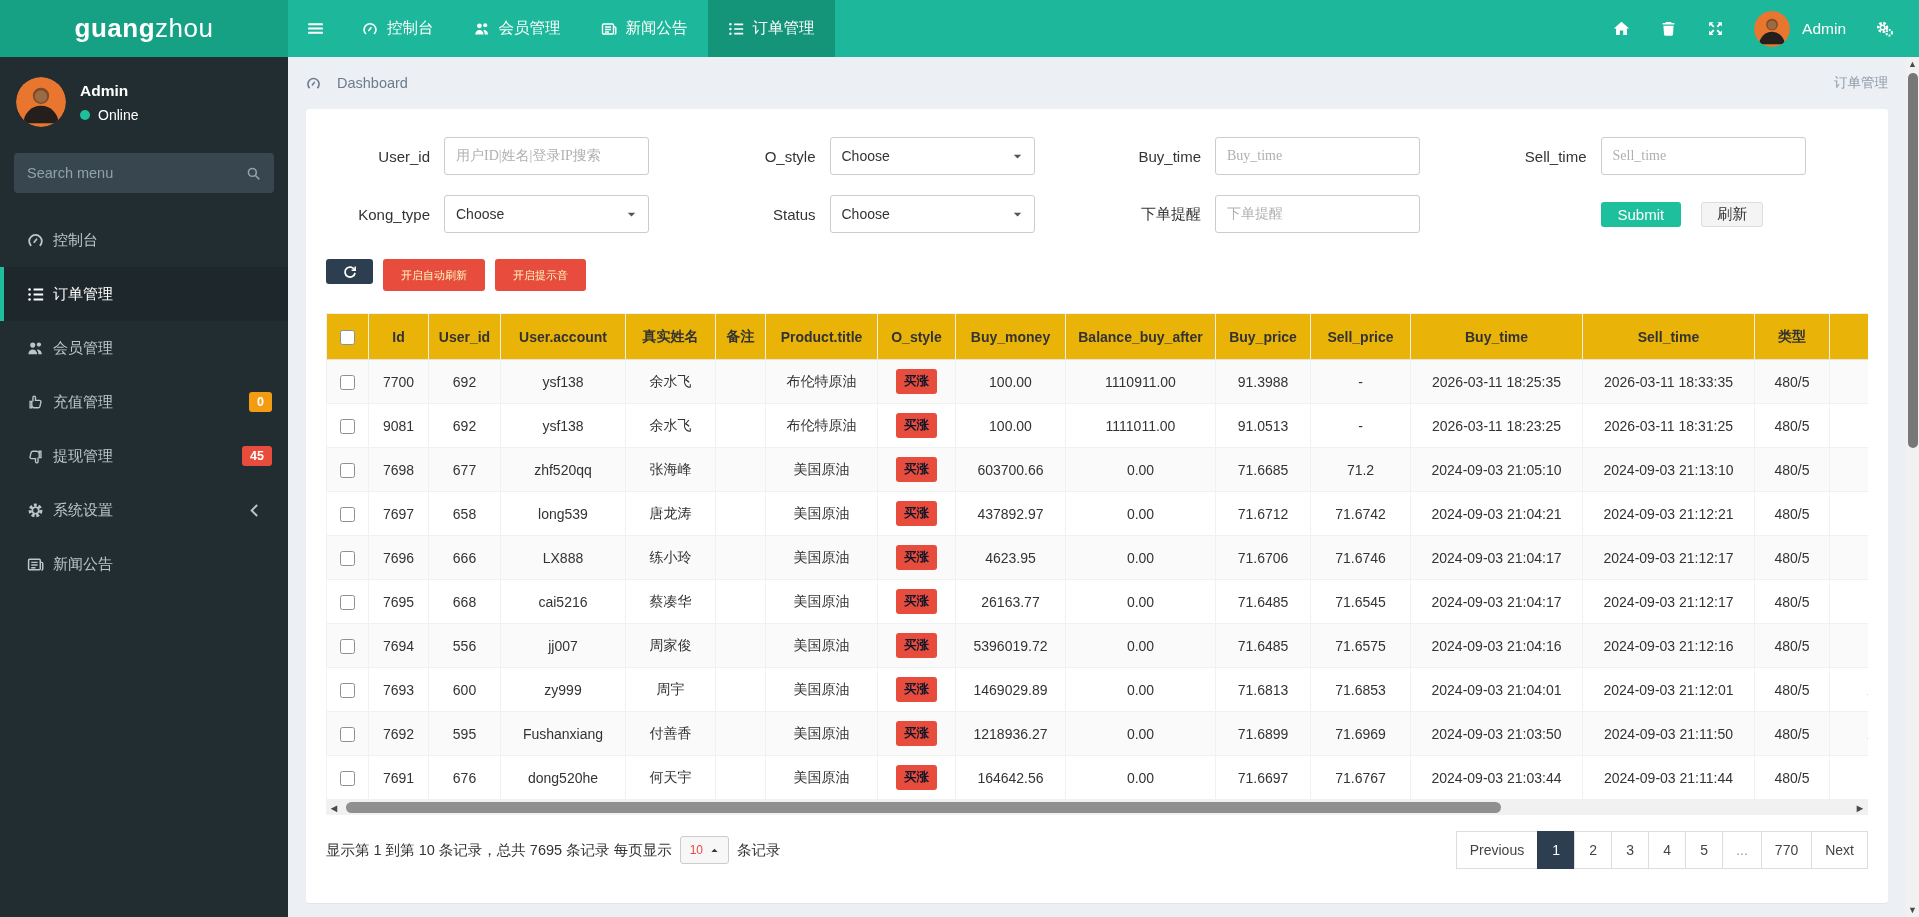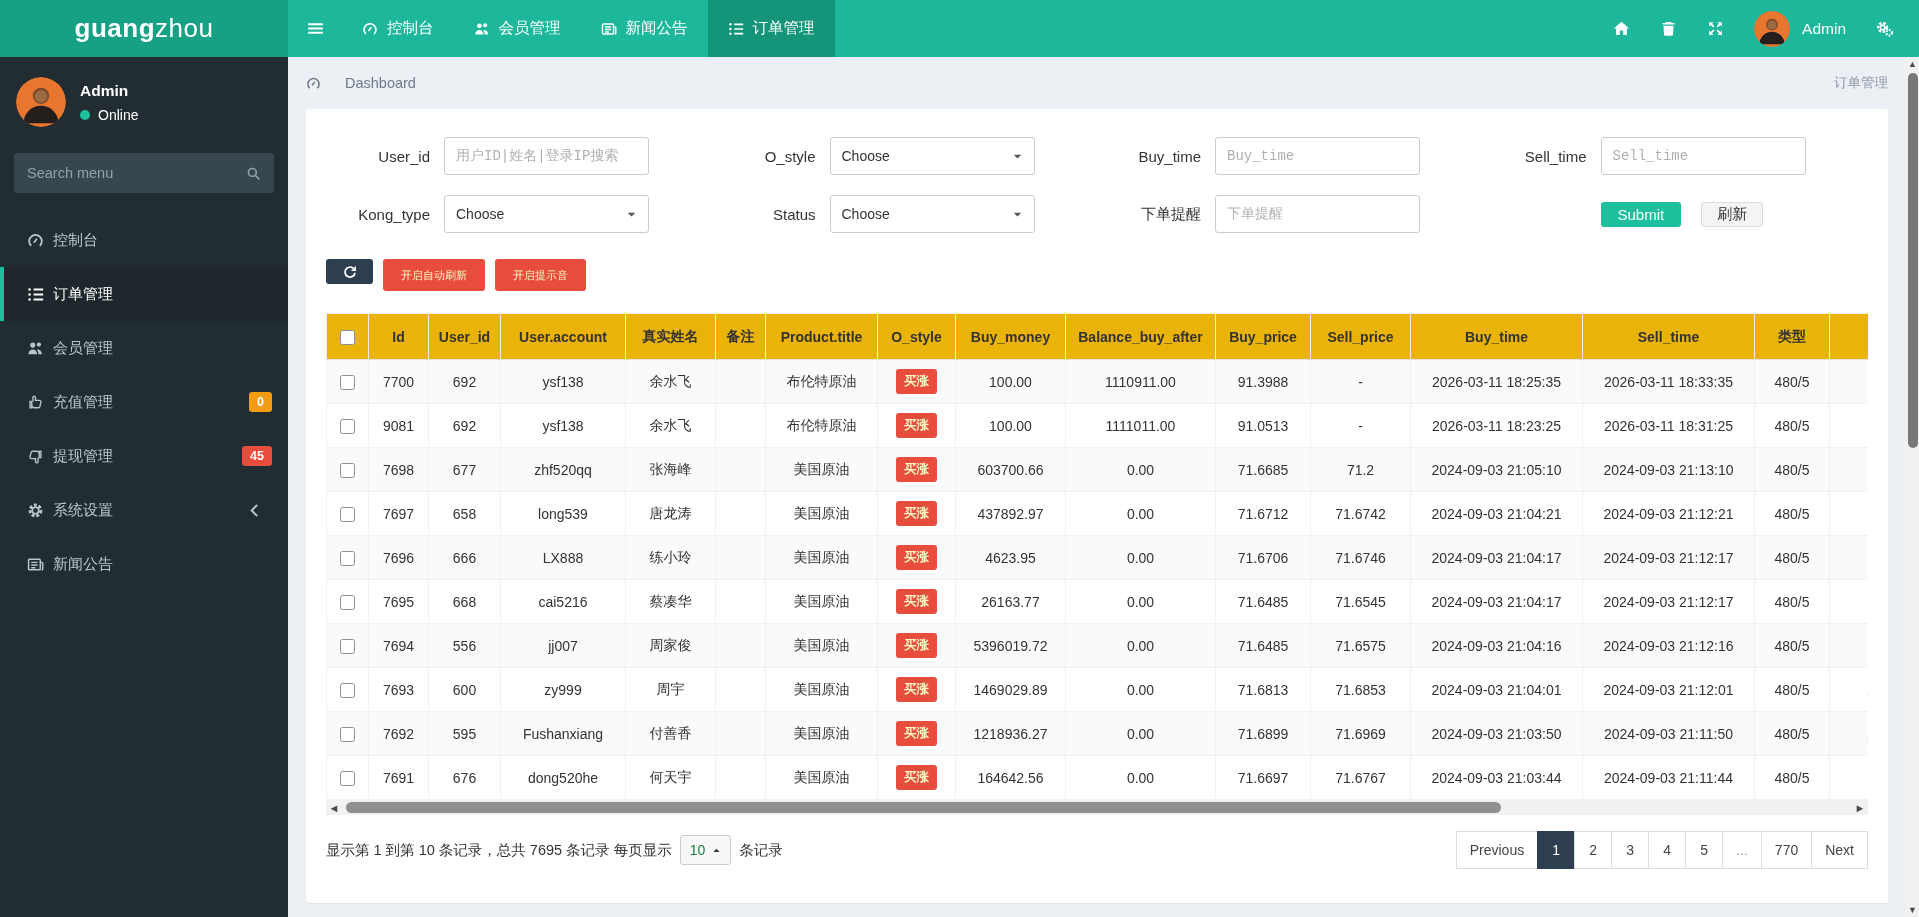--- a/index.html
+++ b/index.html
@@ -37,63 +37,63 @@
   .side-menu { list-style:none; }
   .side-item { height:54px; display:flex; align-items:center; padding-left:23px; color:#b8c7ce; font-size:15px; cursor:pointer; border-left:4px solid transparent; }
   .side-item .ic { font-size:17px; width:26px; justify-content:flex-start; }
   .side-item.active { background:#1e282c; color:#fff; border-left-color:#1dbf9c; }
   .side-badge { margin-left:auto; margin-right:16px; color:#fff; font-size:12.5px; font-weight:bold; padding:3px 8px; border-radius:3px; }
   .side-chevron { margin-left:auto; margin-right:16px; font-size:12px; color:#b8c7ce; }
 
   
   .content { position:absolute; left:288px; top:57px; right:13px; bottom:0; background:#ecf0f5; overflow:hidden; }
   .content-header { height:52px; display:flex; align-items:center; justify-content:space-between; padding:0 18px; }
-  .breadcrumb { display:flex; align-items:flex-end; gap:24px; color:#6e7b8a; font-size:14.5px; }
+  .breadcrumb { display:flex; align-items:flex-end; gap:16px; color:#6e7b8a; font-size:14.5px; }
   .breadcrumb .ic { font-size:15px; color:#6e7b8a; }
   .page-label { color:#8f99a8; font-size:13.5px; }
   .panel { margin:0 18px; background:#fff; border-radius:3px; padding:28px 20px 14px; height:794px; box-shadow:0 1px 1px rgba(0,0,0,.05); }
 
   
   .filter-grid { display:grid; grid-template-columns:repeat(4,1fr); row-gap:20px; }
   .fcell { display:flex; align-items:center; }
   .flabel { width:118px; flex:none; text-align:right; padding-right:14px; font-size:15px; color:#333; }
   .fctl { width:205px; height:38px; border:1px solid #ccc; border-radius:3px; font-size:14px; color:#333; }
-  input.fctl { padding:4px 11px; outline:none; font-family:Liberation Mono, monospace; }
+  input.fctl { padding:4px 11px; outline:none; font-family:Liberation Serif, serif; }
   input.fctl::placeholder { color:#b0b0b0; }
   .select { display:flex; align-items:center; justify-content:space-between; padding:11px 11px; cursor:pointer; background:#fff; }
   .select .ic { font-size:11px; color:#555; }
   .btn { height:25px; border:none; border-radius:3px; font-size:15px; font-family:inherit; cursor:pointer; display:inline-flex; align-items:center; justify-content:center; }
   .btn-submit { background:#1dbf9c; color:#fff; padding:0 17px; }
   .btn-light { background:#f4f4f4; color:#333; border:1px solid #ddd; padding:0 15px; margin-left:20px; }
 
   
   .toolbar { margin-top:26px; display:flex; gap:10px; }
   .btn-dark { background:#2c3e50; color:#fff; width:47px; font-size:16px; }
   .btn-danger { background:#e74c3c; color:#fef9c3; padding:16px 18px; font-size:11px; }
 
   
   .table-wrap { margin-top:22px; overflow:hidden; }
   table { border-collapse:collapse; table-layout:fixed; width:1593px; }
   th,td { text-align:center; white-space:nowrap; overflow:hidden; }
   th { height:46px; font-size:14px; color:#333; font-weight:bold; border:1px solid #efefef; border-bottom:1px solid #e2e2e2; background:#eab308; }
   td { height:44px; font-size:14px; color:#333; border:1px solid #f1f1f1; }
   tbody tr:nth-child(odd) td { background:#fafafa; }
   .cb { display:inline-block; width:15px; height:15px; border:1.5px solid #8a9097; border-radius:2.5px; background:#fff; cursor:pointer; vertical-align:middle; }
-  .badge-buy { display:inline-block; background:#e74c3c; color:#fef9c3; font-size:12.5px; font-weight:bold; padding:4px 8px; border-radius:3px; }
+  .badge-buy { display:inline-block; background:#e74c3c; color:#0f172a; font-size:12.5px; font-weight:bold; padding:4px 8px; border-radius:3px; }
 
   
   .hscroll { position:relative; height:15px; background:#f1f1f1; margin-top:0; }
   .hs-arrow { position:absolute; top:0; width:16px; height:15px; display:flex; align-items:center; justify-content:center; color:#4a4a4a; font-size:11px; cursor:pointer; }
   .hs-left { left:0; } .hs-right { right:0; }
   .hs-thumb { position:absolute; top:2px; left:20px; width:1155px; height:11px; background:#8f8f8f; border-radius:6px; cursor:pointer; }
 
   
   .tfoot { margin-top:16px; display:flex; align-items:center; justify-content:space-between; }
   .summary { font-size:14.5px; color:#333; display:flex; align-items:center; gap:8px; }
-  .pagesize { display:inline-flex; align-items:center; gap:7px; border:1px solid #ccc; background:#f7f7f7; border-radius:3px; padding:6px 9px; font-size:14px; color:#15803d; cursor:pointer; }
+  .pagesize { display:inline-flex; align-items:center; gap:7px; border:1px solid #ccc; background:#f7f7f7; border-radius:3px; padding:6px 9px; font-size:12px; color:#ef4444; cursor:pointer; }
   .pagesize .ic { font-size:9px; color:#333; }
   .pager { display:flex; list-style:none; }
   .pager li { border:1px solid #ddd; margin-left:-1px; min-width:38px; height:38px; display:flex; align-items:center; justify-content:center; padding:0 13px; font-size:14px; color:#444; background:#fff; cursor:pointer; }
   .pager li.active { background:#2c3e50; border-color:#2c3e50; color:#fff; }
   .pager li.dots { color:#999; cursor:default; }
 
   
   .vscroll { position:absolute; right:0; top:57px; bottom:0; width:13px; background:#f1f1f1; }
   .vs-arrow { position:absolute; left:0; width:13px; height:14px; display:flex; align-items:center; justify-content:center; color:#4a4a4a; font-size:9px; cursor:pointer; }
   .vs-up { top:0; } .vs-down { bottom:0; }

